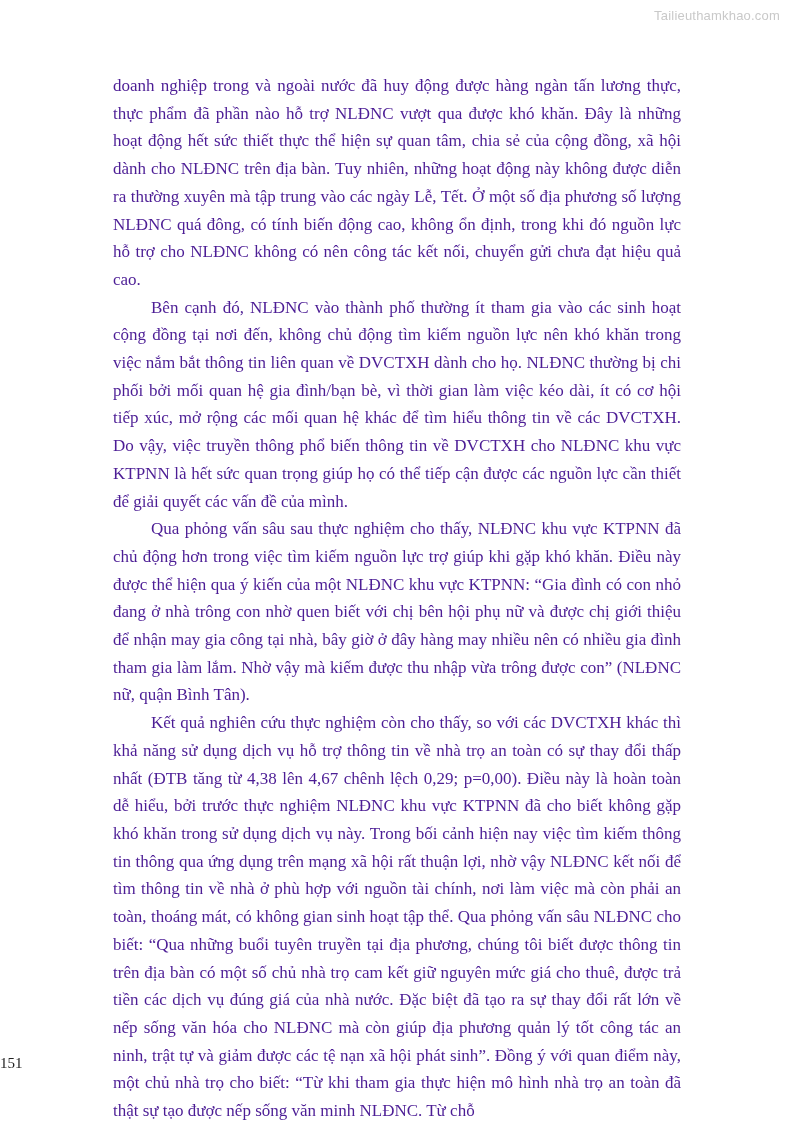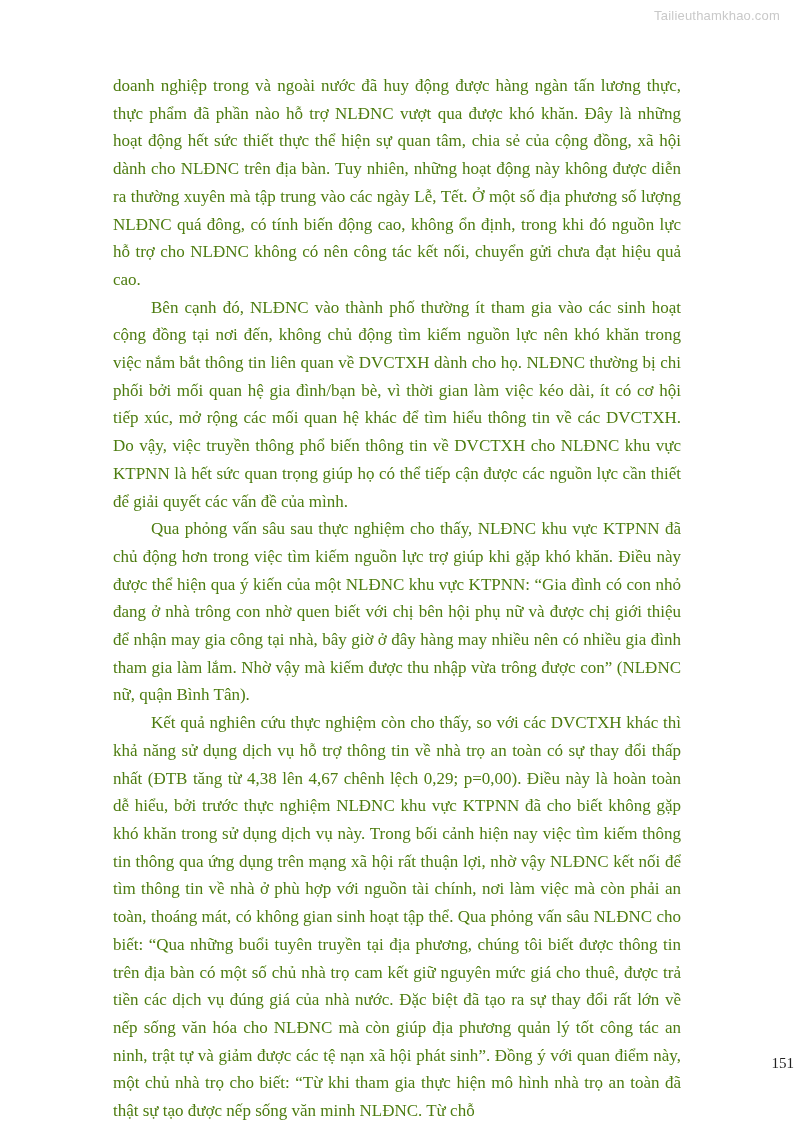--- a/index.html
+++ b/index.html
@@ -30,30 +30,30 @@
     position: absolute;
     left: 113px;
     top: 72px;
     width: 568px;
   }
   .para {
     font-size: 17px;
     line-height: 27.7px;
     text-align: justify;
     text-justify: inter-word;
-    color: #4d7c0f;
+    color: #4c1d95;
   }
   .para.indent { text-indent: 38px; }
   .run.italic { }
   .page-number {
     position: absolute;
     top: 1055px;
     left: 0;
     width: 100%;
-    text-align: right;
+    text-align: left;
     font-size: 15px;
     color: #222222;
   }
 </style>
 </head>
 <body>
 
 <div class="page">
   <div class="watermark">Tailieuthamkhao.com</div>
   <div class="content">

